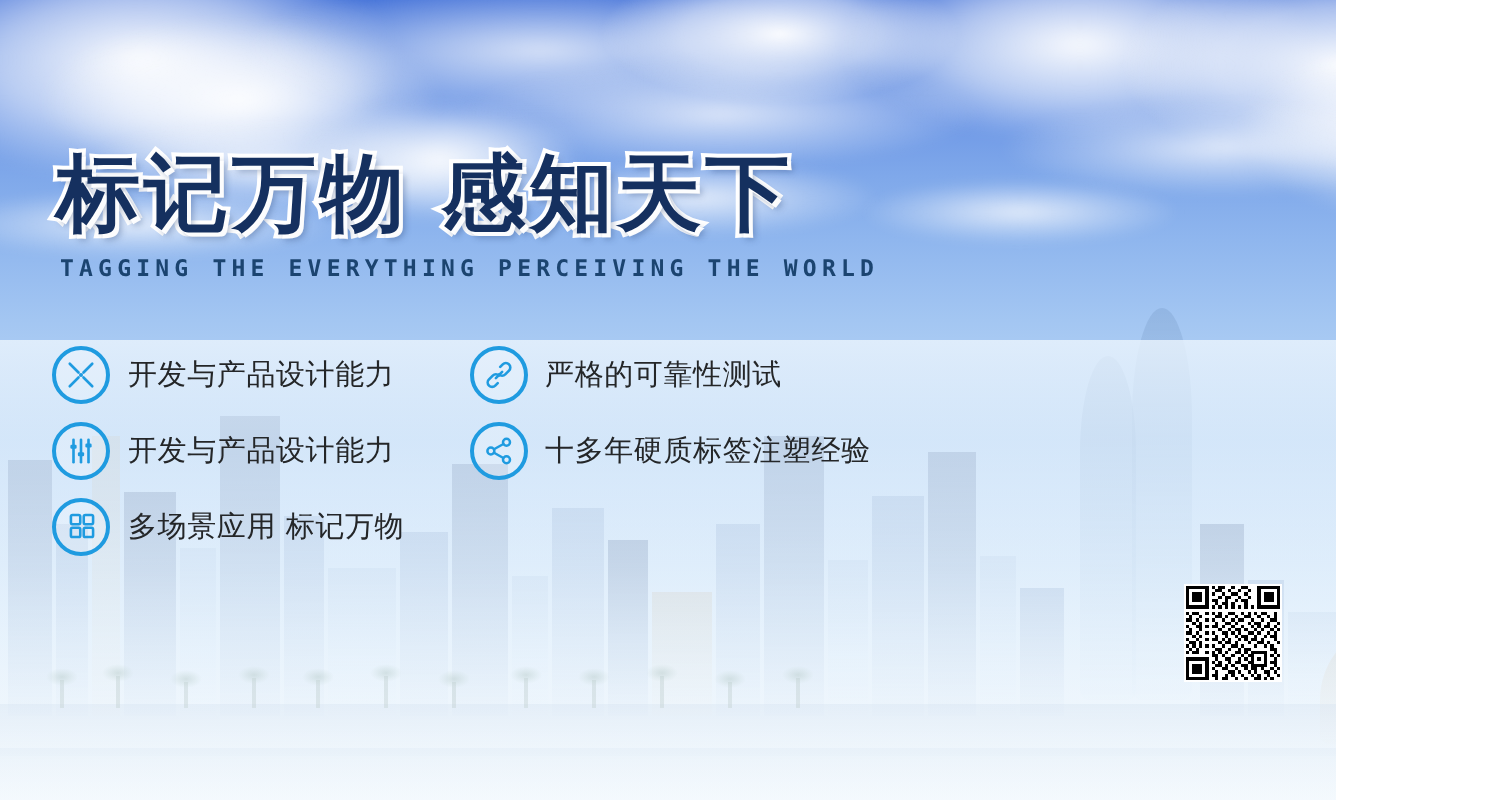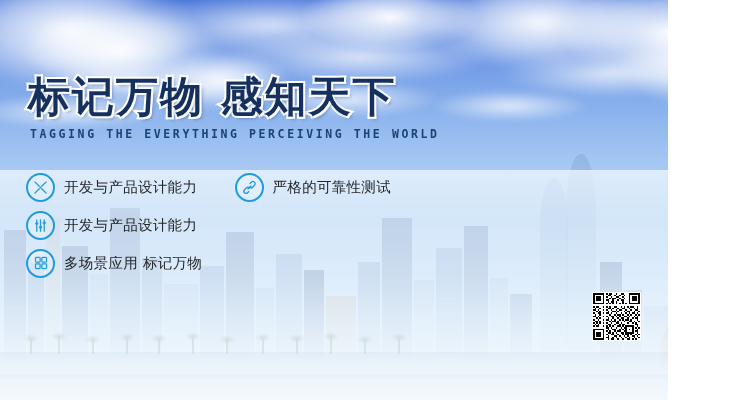--- a/index.html
+++ b/index.html
@@ -336,20 +336,32 @@
         <span class="ficon">
           <svg width="15" height="15" viewBox="0 0 24 24" fill="none" stroke="#1f9be0" stroke-width="2.1" stroke-linecap="round">
             <path d="M9.5 14.5l5-5"></path>
             <path d="M13 5.5l2-2a3.5 3.5 0 0 1 5 5l-3 3a3.5 3.5 0 0 1-5 0"></path>
             <path d="M11 18.5l-2 2a3.5 3.5 0 0 1-5-5l3-3a3.5 3.5 0 0 1 5 0"></path>
           </svg>
         </span>
         <span class="flabel">严格的可靠性测试</span>
       </div>
 
+      <div class="feature">
+        <span class="ficon">
+          <svg width="15" height="15" viewBox="0 0 24 24" fill="none" stroke="#1f9be0" stroke-width="2">
+            <circle cx="18" cy="5" r="2.8"></circle>
+            <circle cx="5.5" cy="12" r="2.8"></circle>
+            <circle cx="18" cy="19" r="2.8"></circle>
+            <line x1="8" y1="10.6" x2="15.5" y2="6.4" stroke-linecap="round"></line>
+            <line x1="8" y1="13.4" x2="15.5" y2="17.6" stroke-linecap="round"></line>
+          </svg>
+        </span>
+        <span class="flabel">十多年硬质标签注塑经验</span>
+      </div>
 
     </div>
 
   </div>
 
   <div class="qr">
     <svg viewBox="0 0 29 29" shape-rendering="crispEdges">
       <rect width="29" height="29" fill="#ffffff"></rect>
       <g fill="#000000">
 

